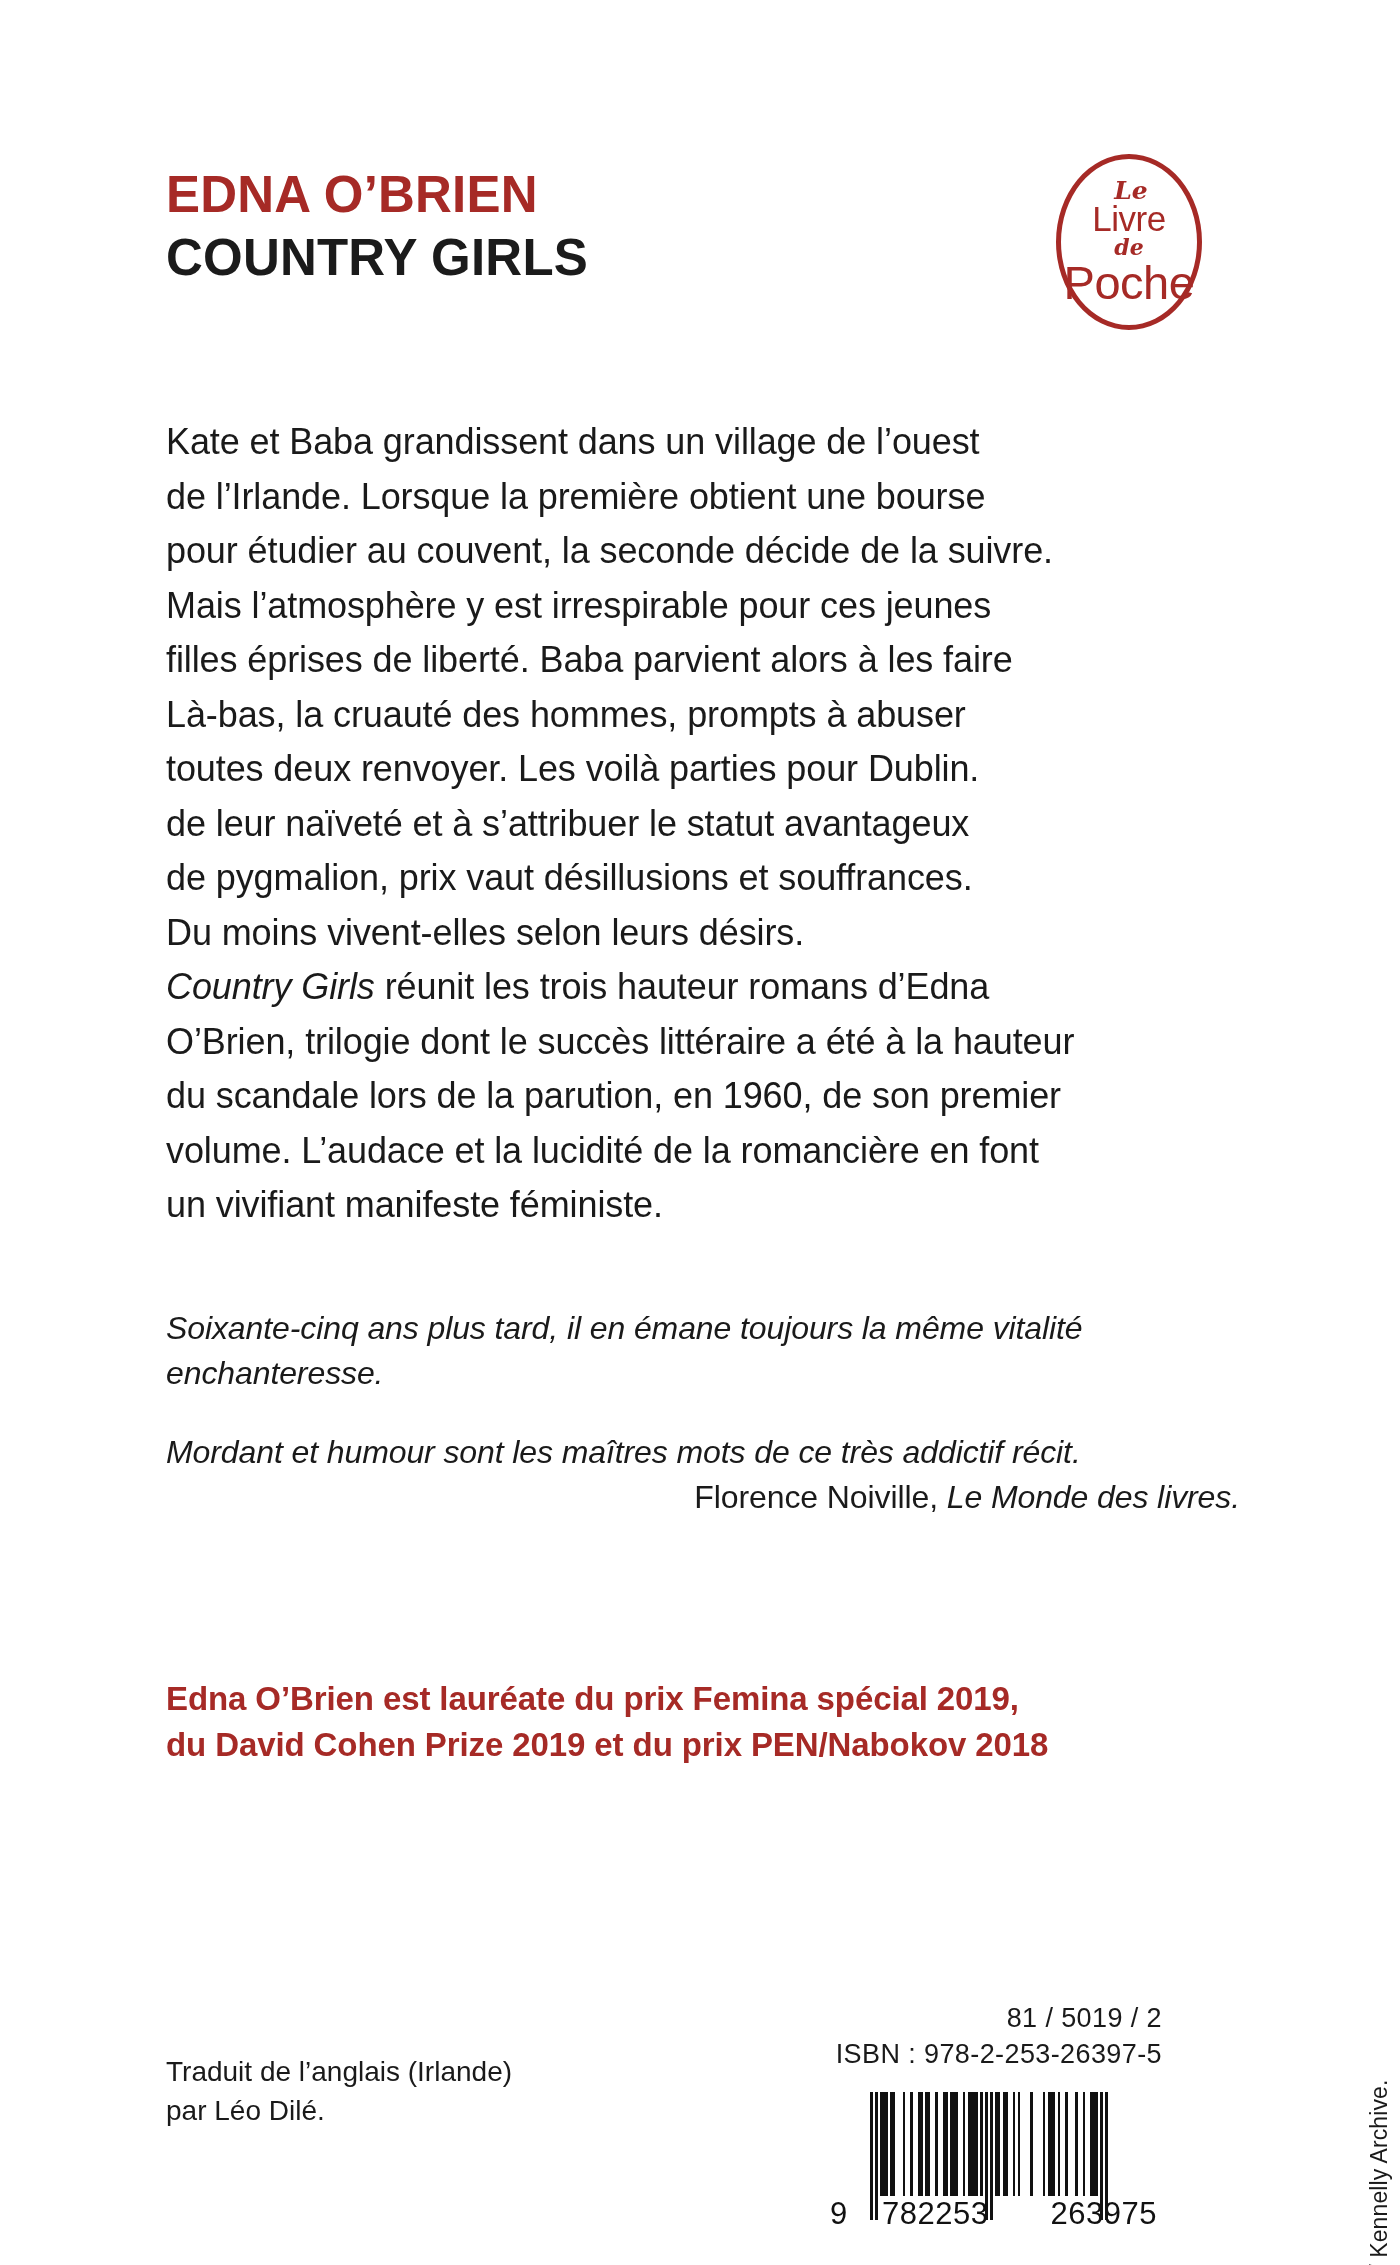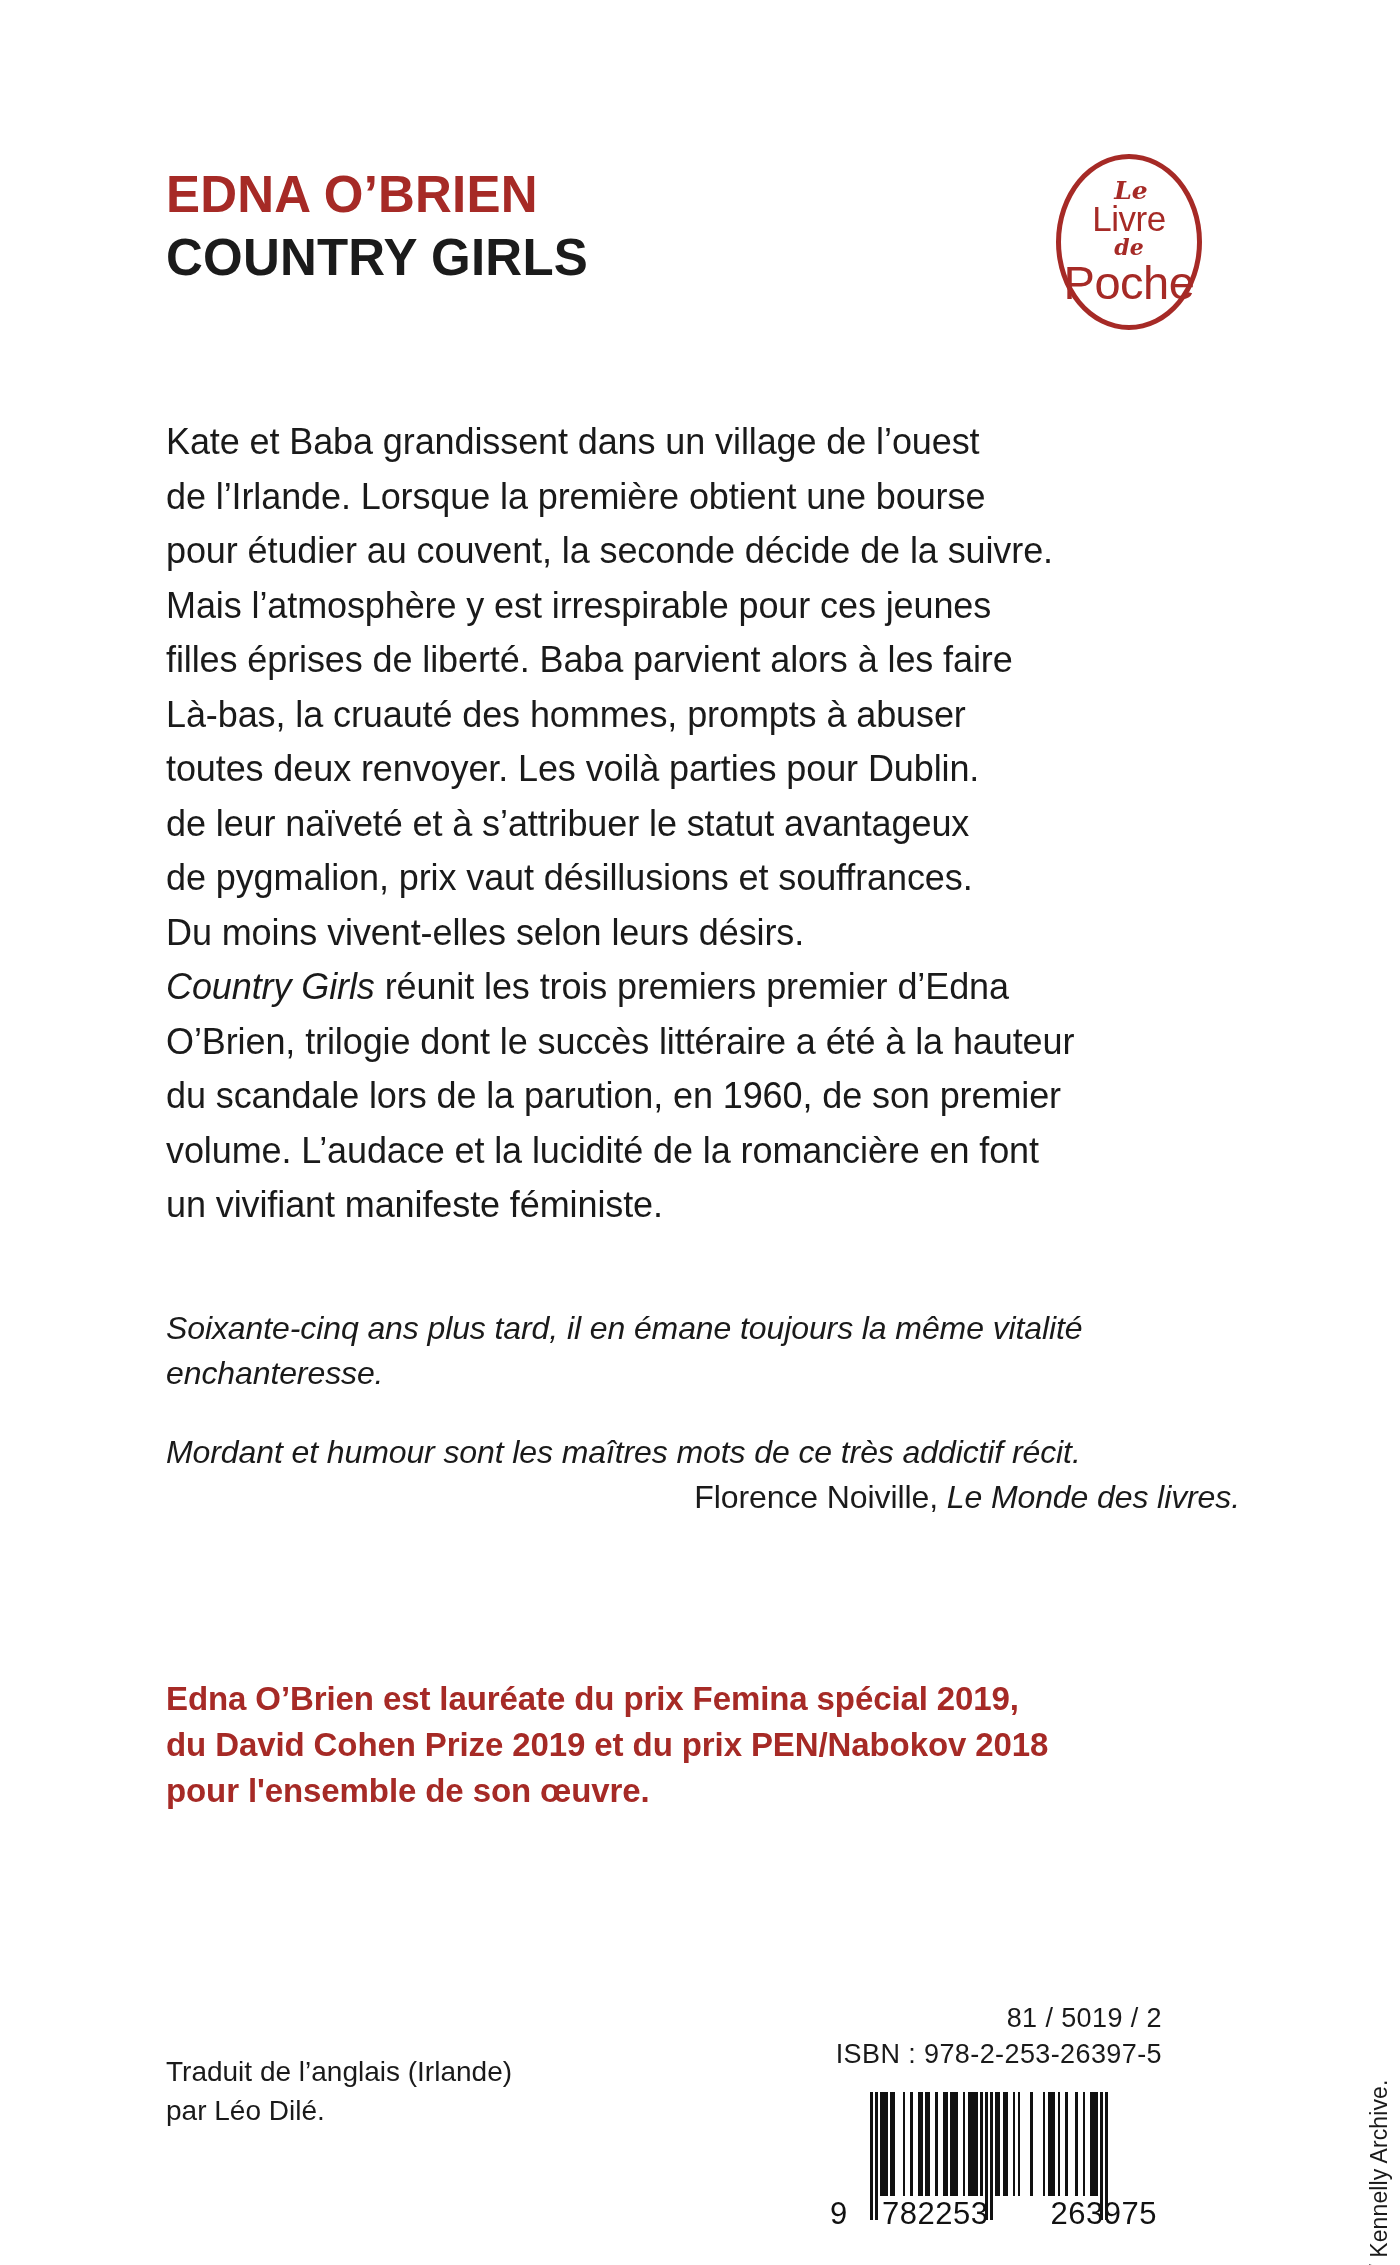--- a/index.html
+++ b/index.html
@@ -273,21 +273,21 @@
     <p>Kate et Baba grandissent dans un village de l’ouest</p>
     <p>de l’Irlande. Lorsque la première obtient une bourse</p>
     <p>pour étudier au couvent, la seconde décide de la suivre.</p>
     <p>Mais l’atmosphère y est irrespirable pour ces jeunes</p>
     <p>filles éprises de liberté. Baba parvient alors à les faire</p>
     <p>Là-bas, la cruauté des hommes, prompts à abuser</p>
     <p>toutes deux renvoyer. Les voilà parties pour Dublin.</p>
     <p>de leur naïveté et à s’attribuer le statut avantageux</p>
     <p>de pygmalion, prix vaut désillusions et souffrances.</p>
     <p>Du moins vivent-elles selon leurs désirs.</p>
-    <p><em>Country Girls</em><span> réunit les trois premiers premier d’Edna</span></p>
+    <p><em>Country Girls</em><span> réunit les trois hauteur romans d’Edna</span></p>
     <p>O’Brien, trilogie dont le succès littéraire a été à la hauteur</p>
     <p>du scandale lors de la parution, en 1960, de son premier</p>
     <p>volume. L’audace et la lucidité de la romancière en font</p>
     <p>un vivifiant manifeste féministe.</p>
   </div>
 
   <div class="quotes">
 
     <div class="quote-block">
       <div class="quote-text">Soixante-cinq ans plus tard, il en émane toujours la même vitalité</div>
@@ -297,21 +297,20 @@
     <div class="quote-block">
       <div class="quote-text">Mordant et humour sont les maîtres mots de ce très addictif récit.</div>
       <div class="quote-attr"><span>Florence Noiville, </span><em>Le Monde des livres.</em></div>
     </div>
 
   </div>
 
   <div class="award">
     <p>Edna O’Brien est lauréate du prix Femina spécial 2019,</p>
     <p>du David Cohen Prize 2019 et du prix PEN/Nabokov 2018</p>
-    <p>pour l'ensemble de son œuvre.</p>
   </div>
 
   <div class="translator">
     <p>Traduit de l’anglais (Irlande)</p>
     <p>par Léo Dilé.</p>
   </div>
 
   <div class="isbn-block">
     <div>81 / 5019 / 2</div>
     <div>ISBN : 978-2-253-26397-5</div>

